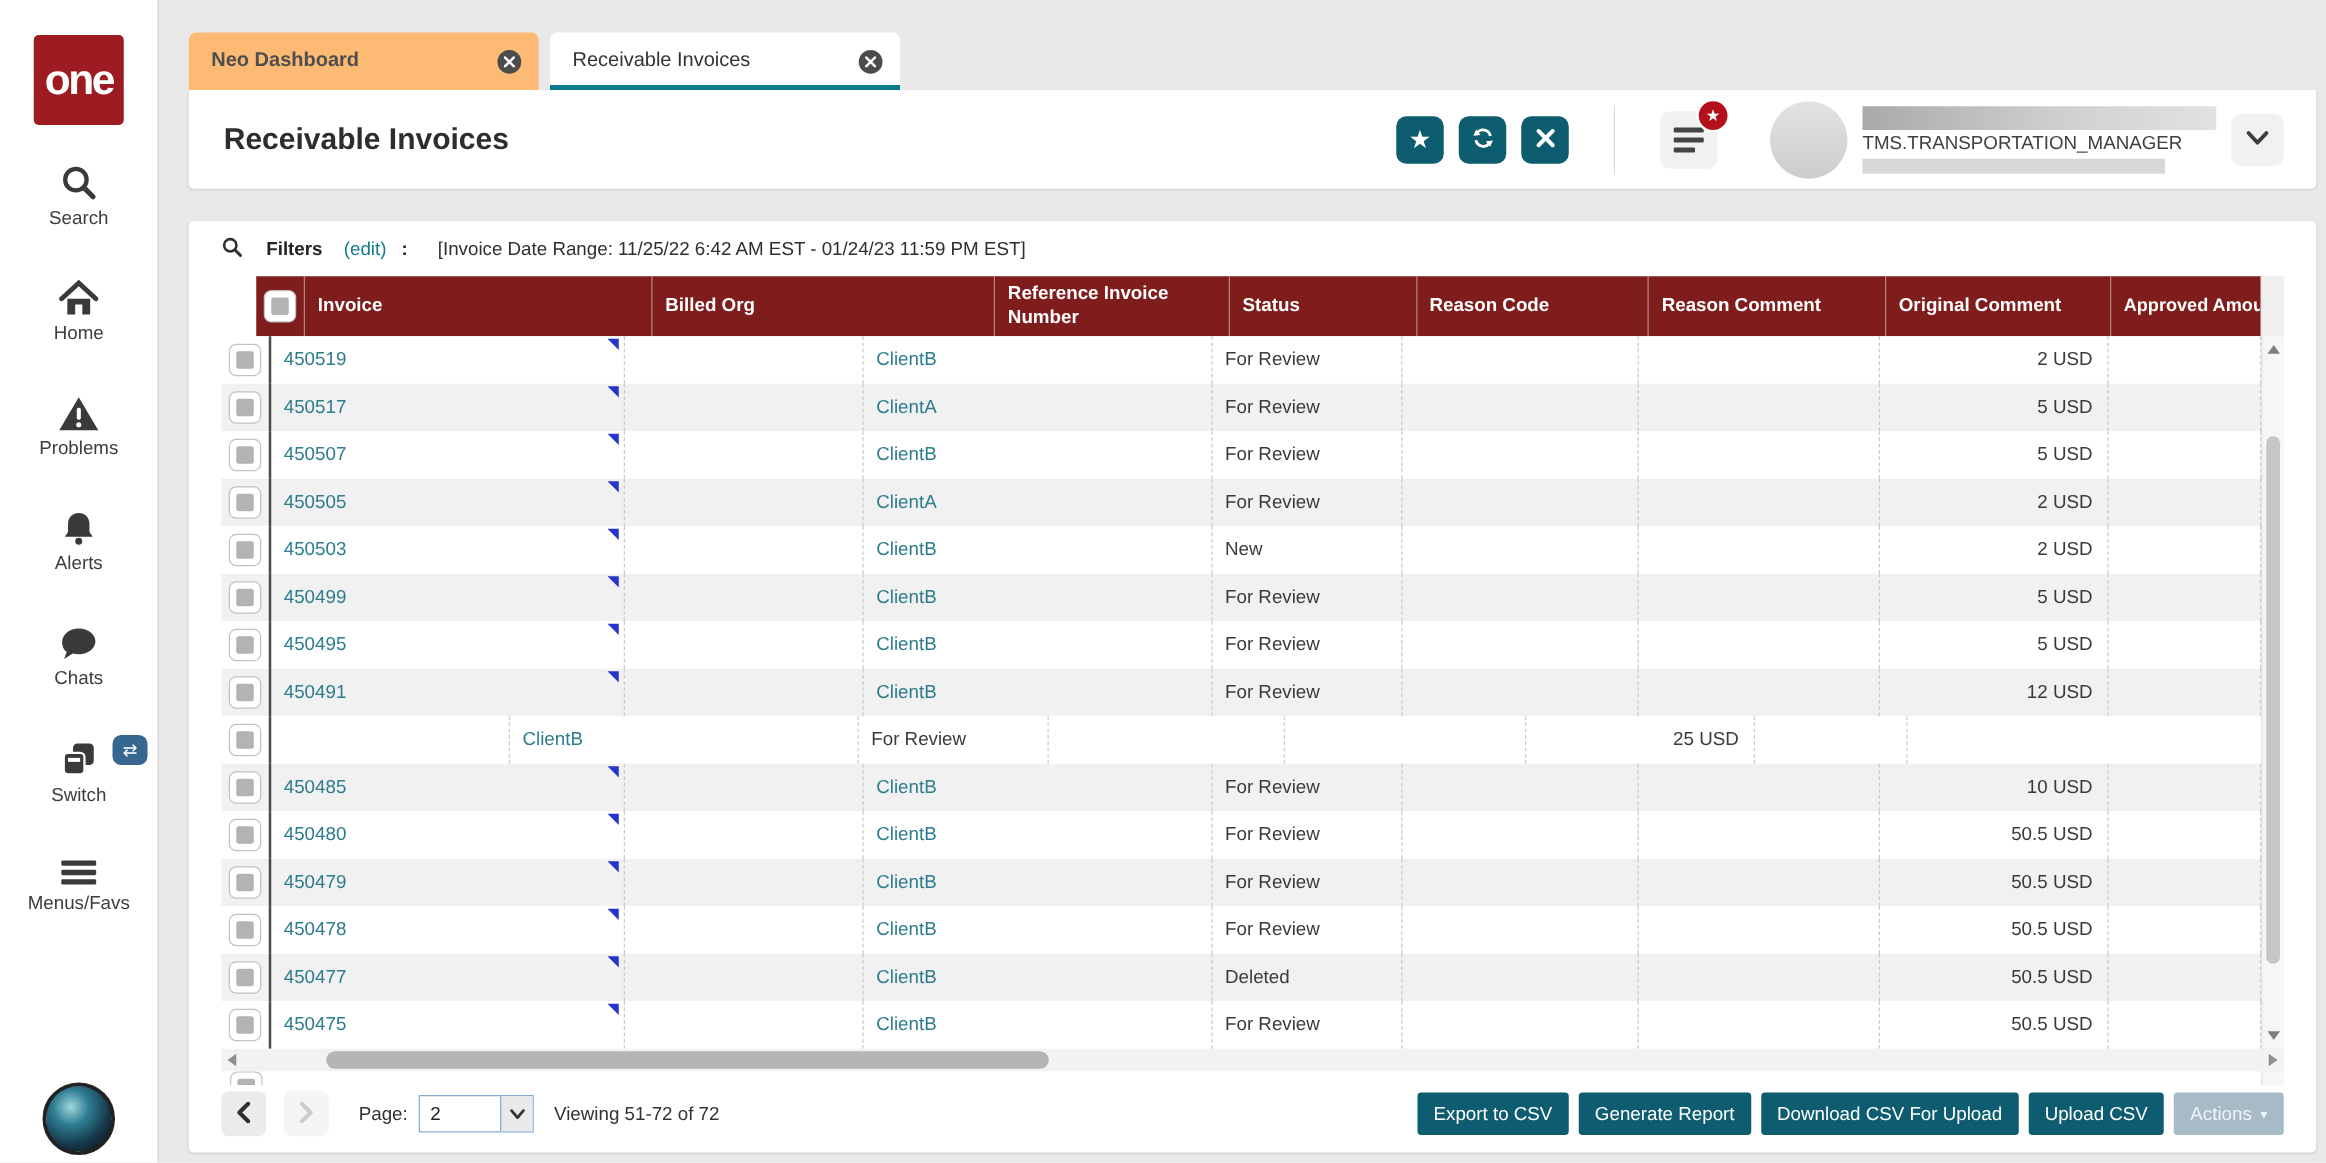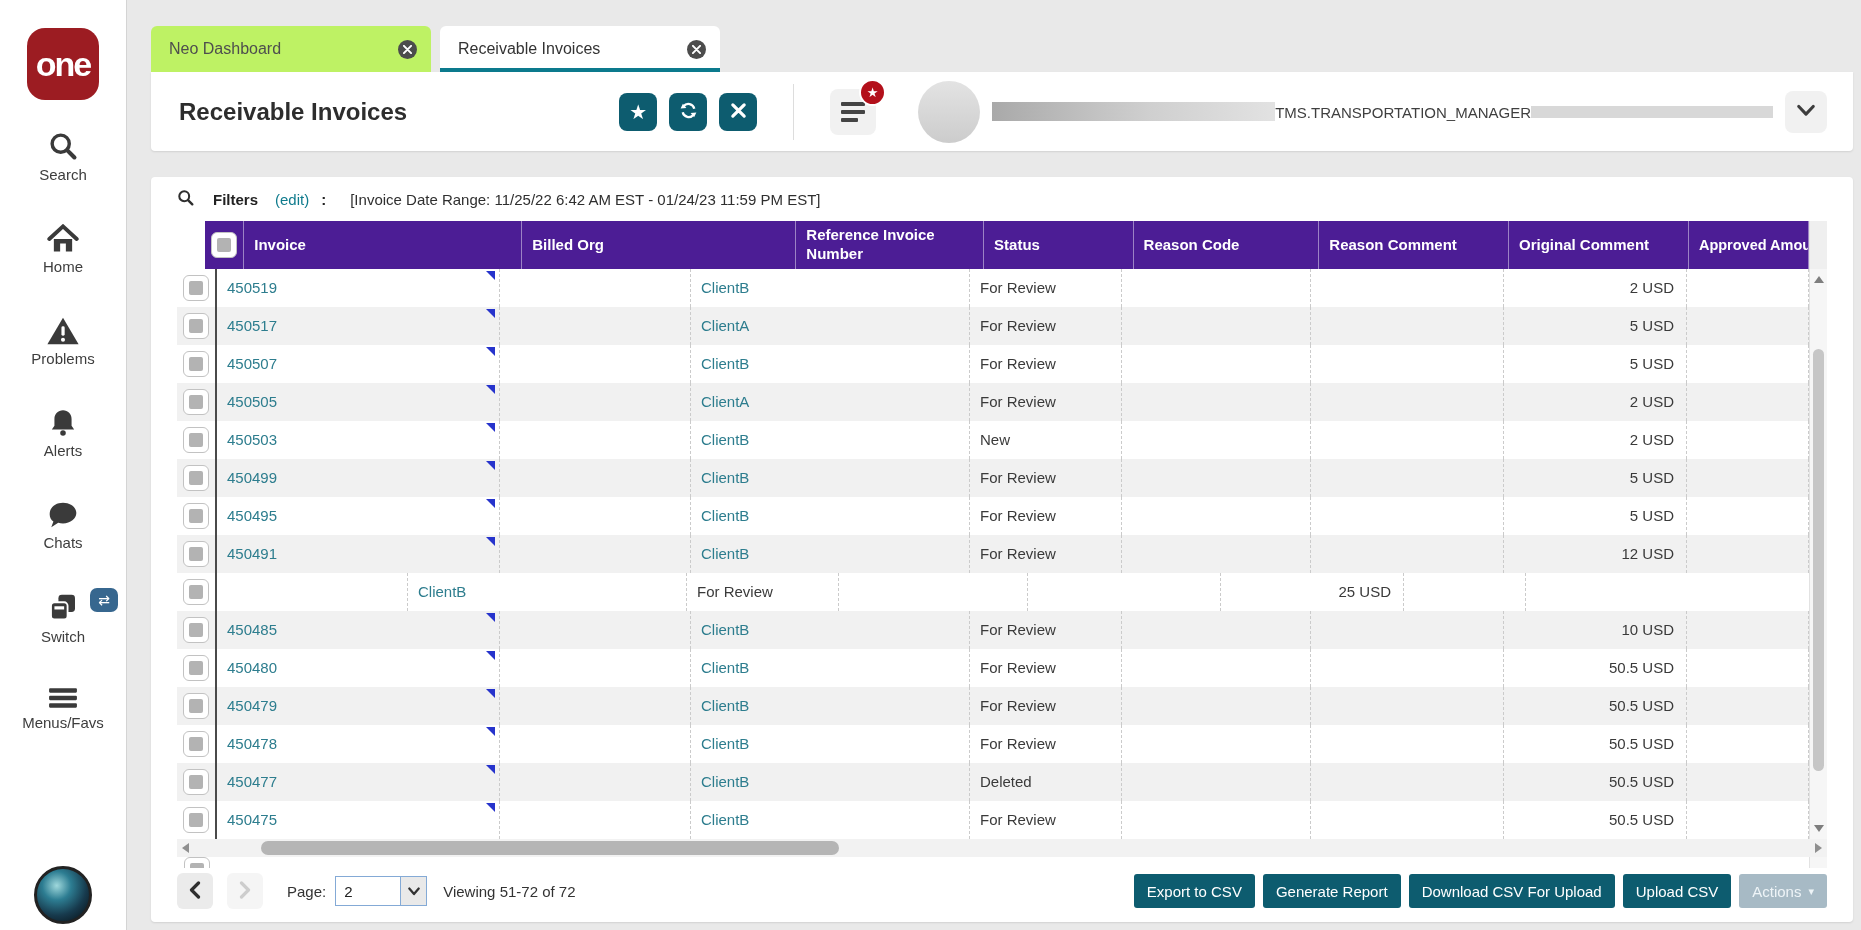--- a/index.html
+++ b/index.html
@@ -2,21 +2,21 @@
 <html><head>
 <meta charset="utf-8">
 <style>
   * { box-sizing: border-box; margin: 0; padding: 0; }
   html,body { width:1861px; height:930px; overflow:hidden; background:#e9e9e9;
               font-family:"Liberation Sans", sans-serif; color:#333; }
 
   
   .sidebar { position:absolute; left:0; top:0; width:127px; height:930px; background:#fff;
              border-right:1px solid #d4d4d4; }
-  .logo { width:72px; height:72px; margin:28px auto 0; background:#9c1c22; border-radius:18px;
+  .logo { width:72px; height:72px; margin:28px auto 0; background:#9c1c22; border-radius:4px;
           display:flex; align-items:center; justify-content:center; }
   .logo span { color:#fff; font-size:34px; font-weight:700; letter-spacing:-2px; }
   .nav { margin-top:30px; display:flex; flex-direction:column; align-items:center; gap:41px; }
   .nav-item { width:100%; display:flex; flex-direction:column; align-items:center; gap:4px;
               position:relative; cursor:pointer; }
   .nav-item svg { display:block; }
   .nav-label { font-size:15px; color:#3d3d3d; }
   .switch-badge { position:absolute; right:8px; top:-4px; width:28px; height:24px; background:#37678f;
                   border-radius:7px; color:#fff; font-size:14px; display:flex; align-items:center;
                   justify-content:center; }
@@ -24,21 +24,21 @@
                  width:58px; height:58px; border-radius:50%; border:3px solid #222;
                  background: radial-gradient(circle at 38% 32%, #9fd8dc 0%, #2d7d92 30%, #173a4d 62%, #060a0e 100%); }
 
   
   .main { position:absolute; left:127px; top:0; width:1734px; height:930px; }
 
   
   .tabbar { padding:26px 0 0 24px; display:flex; gap:9px; height:72px; }
   .tab { width:280px; height:46px; display:flex; align-items:center; padding:0 14px 0 18px;
          border-radius:6px 6px 0 0; font-size:16px; cursor:pointer; position:relative; }
-  .tab.inactive { background:#bef264; color:#4e4e4e; }
+  .tab.inactive { background:#fdba74; color:#4e4e4e;font-weight:bold; }
   .tab.active { background:#fff; color:#333; }
   .tab.active::after { content:""; position:absolute; left:0; right:0; bottom:0; height:4px;
                        background:#0c7a8d; }
   .tab-close { margin-left:auto; width:19px; height:19px; border-radius:50%; background:#4c4c4c;
                display:flex; align-items:center; justify-content:center; flex:none; }
 
   
   .header-card { margin:0 8px 0 24px; height:79px; background:#fff; border-radius:0 0 4px 4px;
                  box-shadow:0 1px 2px rgba(0,0,0,.10); display:flex; align-items:center;
                  padding:0 26px 0 28px; }
@@ -53,41 +53,41 @@
               cursor:pointer; }
   .menu-btn i { display:block; height:4px; background:#444; border-radius:1px; }
   .menu-btn i:nth-child(1){ width:24px; } .menu-btn i:nth-child(2){ width:24px; }
   .menu-btn i:nth-child(3){ width:17px; }
   .menu-badge { position:absolute; top:-10px; right:-10px; width:27px; height:27px; border-radius:50%;
                 background:#b3101b; border:2px solid #fff; color:#fff; font-size:13px; display:flex;
                 align-items:center; justify-content:center; }
   .user-block { display:flex; align-items:center; gap:12px; margin-left:42px; }
   .user-avatar { width:62px; height:62px; border-radius:50%;
                  background:linear-gradient(180deg,#e3e3e3,#cccccc); }
-  .user-meta { display:flex; flex-direction:row; }
+  .user-meta { display:flex; flex-direction:column; }
   .redacted-1 { width:283px; height:19px; background:linear-gradient(90deg,#a9a9a9,#cfcfcf 55%,#e2e2e2); }
   .user-role { font-size:15px; color:#3f3f3f; margin-top:2px; }
   .redacted-2 { width:242px; height:12px; background:#d8d8d8; margin-top:4px; }
   .chevron-btn { width:42px; height:42px; background:#f1f1f1; border-radius:8px; margin-left:12px;
                  display:flex; align-items:center; justify-content:center; cursor:pointer; border:none; }
 
   
   .main-card { margin:26px 8px 0 24px; height:745px; background:#fff; border-radius:4px;
                box-shadow:0 1px 2px rgba(0,0,0,.10); position:relative; padding:0 26px; }
   .filters-row { height:44px; display:flex; align-items:center; font-size:15px; color:#222;gap:12px; }
   .filters-row svg { margin-right:7px; }
   .filters-label { font-weight:700; }
   .filters-edit { color:#0f7b8d; margin-left:5px; cursor:pointer; }
   .filters-colon { font-weight:700; }
   .filters-range { margin-left:12px; color:#2f2f2f; }
 
   
   .table-wrap { display:flex; width:1650px; }
   .cols { width:1632px; }
-  .thead { display:flex; background:#4c1d95; color:#fff; min-height:48px;margin-left:28px; }
+  .thead { display:flex; background:#7f1d1d; color:#fff; min-height:48px;margin-left:28px; }
   .th { font-size:15px; font-weight:700; padding:5px 10px; display:flex; align-items:center;
         border-right:1px solid rgba(255,255,255,.45); line-height:1.25; cursor:pointer; }
   .th.c-check { justify-content:center; padding:5px 0; cursor:default; }
   .th.c-aamt { white-space:nowrap; overflow:hidden; font-size:14.5px; }
   .row { display:flex; height:38px; background:#fff; }
   .row.alt { background:#f1f1f1; }
   .td { font-size:15px; line-height:37px; padding:0 10px; border-right:1px dashed #cbcbcb;
         white-space:nowrap; overflow:hidden; position:relative; color:#3a3a3a; }
   .td.c-check { display:flex; align-items:center; justify-content:center; padding:0;
                 border-right:2px solid #4a4a4a; }

